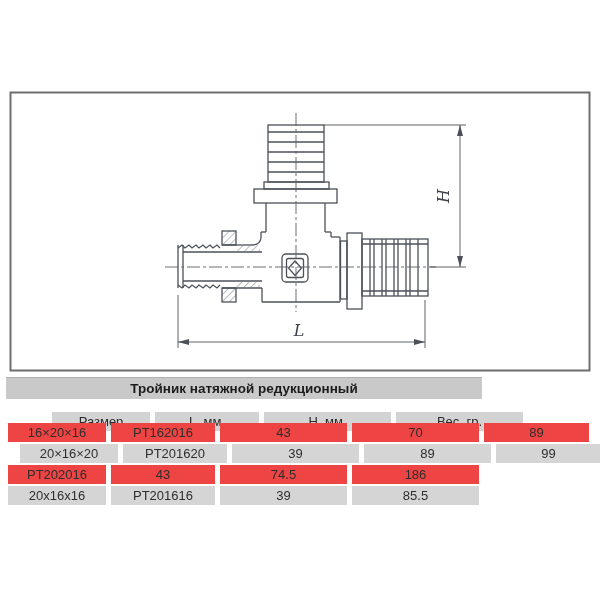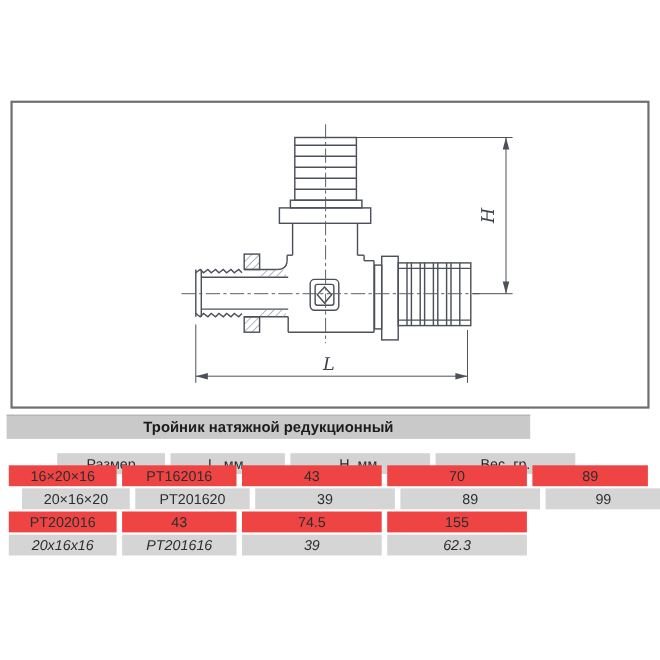--- a/index.html
+++ b/index.html
@@ -24,21 +24,21 @@
     height:19px;line-height:19px;text-align:center;
     font-size:13px;color:#2e2e2e;overflow:hidden;white-space:nowrap;
   }
   .row.header .cell{background:#d3d3d3;color:#2a2a2a;}
   .row.dark .cell{background:#ef4444;}
   .row.light .cell{background:#d5d5d5;}
   .r-header{top:412px;margin-left:44px;}
   .r-0{top:423px;}
   .r-1{top:444px;margin-left:12px;}
   .r-2{top:465px;}
-  .r-3{top:486px;font-style:italic;}
+  .r-3{top:486px;}
 </style>
 </head>
 <body>
 
 <svg width="600" height="380" viewBox="0 0 600 380">
   <defs>
     <pattern id="hatch" width="5" height="5" patternUnits="userSpaceOnUse" patternTransform="rotate(45)">
       <line x1="0" y1="0" x2="0" y2="5" stroke="#767a82" stroke-width="1"></line>
     </pattern>
   </defs>
@@ -153,21 +153,21 @@
   <div class="cell">PT201620</div>
   <div class="cell">39</div>
   <div class="cell">89</div>
   <div class="cell">99</div>
 </div>
 
 <div class="row dark r-2">
   <div class="cell">PT202016</div>
   <div class="cell">43</div>
   <div class="cell">74.5</div>
-  <div class="cell">155</div>
+  <div class="cell">186</div>
 </div>
 
 <div class="row light r-3">
   <div class="cell">20x16x16</div>
   <div class="cell">PT201616</div>
   <div class="cell">39</div>
-  <div class="cell">62.3</div>
+  <div class="cell">85.5</div>
 </div>
 
 </body></html>

